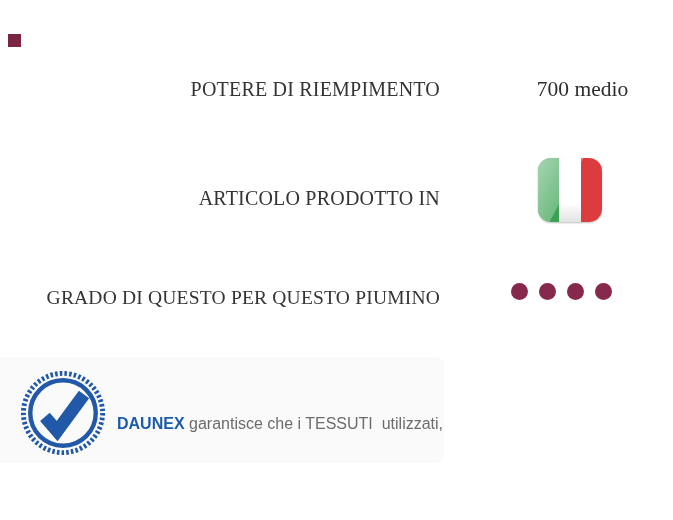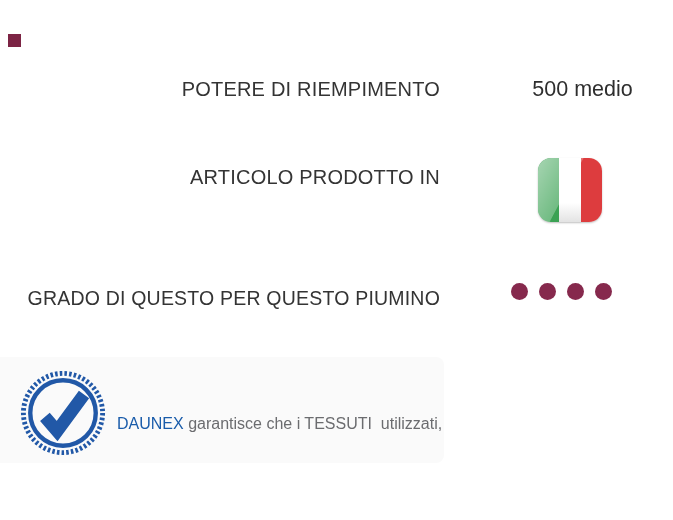--- a/index.html
+++ b/index.html
@@ -5,23 +5,23 @@
   html,body{margin:0;padding:0;}
   body{
     width:673px;height:520px;position:relative;overflow:hidden;
     background:#ffffff;
     font-family:"Liberation Sans", sans-serif;
     -webkit-font-smoothing:antialiased;
   }
   .marker{
     position:absolute;left:8px;top:34px;width:13px;height:13px;
   }
-  .spec-row{position:absolute;left:0;width:673px;height:26px;}
+  .spec-row{position:absolute;left:0;width:673px;height:26px;font-family:Liberation Serif, serif;}
   .row-fill-power{top:76px;}
-  .row-made-in{top:164px;}
+  .row-made-in{top:185px;}
   .row-warmth{top:285px;}
   .spec-label{
     position:absolute;right:233px;top:0;white-space:nowrap;
     font-size:20px;letter-spacing:0.2px;color:#343434;line-height:26px;
   }
   .row-warmth .spec-label{font-size:19.5px;}
   .spec-value-text{
     position:absolute;left:505px;width:155px;top:0;text-align:center;
     font-size:21.5px;color:#2e2e2e;line-height:26px;white-space:nowrap;
   }
@@ -46,31 +46,31 @@
   
   .oeko-panel{
     position:absolute;left:-8px;top:357px;width:452px;height:106px;
     background:#fafafa;border-radius:8px;
   }
   .oeko-stamp{position:absolute;left:19px;top:369px;width:88px;height:88px;}
   .oeko-text{
     position:absolute;left:117px;top:368px;width:340px;
     font-size:16px;line-height:22.4px;color:#6b6c6f;white-space:pre-wrap;
   }
-  .oeko-text .brand{font-weight:normal;color:#1a5caa;text-align:right;}
+  .oeko-text .brand{font-weight:bold;color:#1a5caa;text-align:right;}
   .oeko-line{white-space:pre-wrap;}
 </style>
 </head>
 <body>
 
 <div class="marker" style="background: rgb(124, 36, 68);"></div>
 
 <div class="spec-row row-fill-power">
   <span class="spec-label">POTERE DI RIEMPIMENTO</span>
-  <span class="spec-value-text">500 medio</span>
+  <span class="spec-value-text">700 medio</span>
 </div>
 
 <div class="spec-row row-made-in">
   <span class="spec-label">ARTICOLO PRODOTTO IN</span>
 </div>
 <div class="flag">
   <div class="stripe stripe-green" style="background: rgb(59, 162, 84);"></div>
   <div class="stripe stripe-white"></div>
   <div class="stripe stripe-red" style="background: rgb(221, 60, 62);"></div>
   <div class="gloss"></div>

